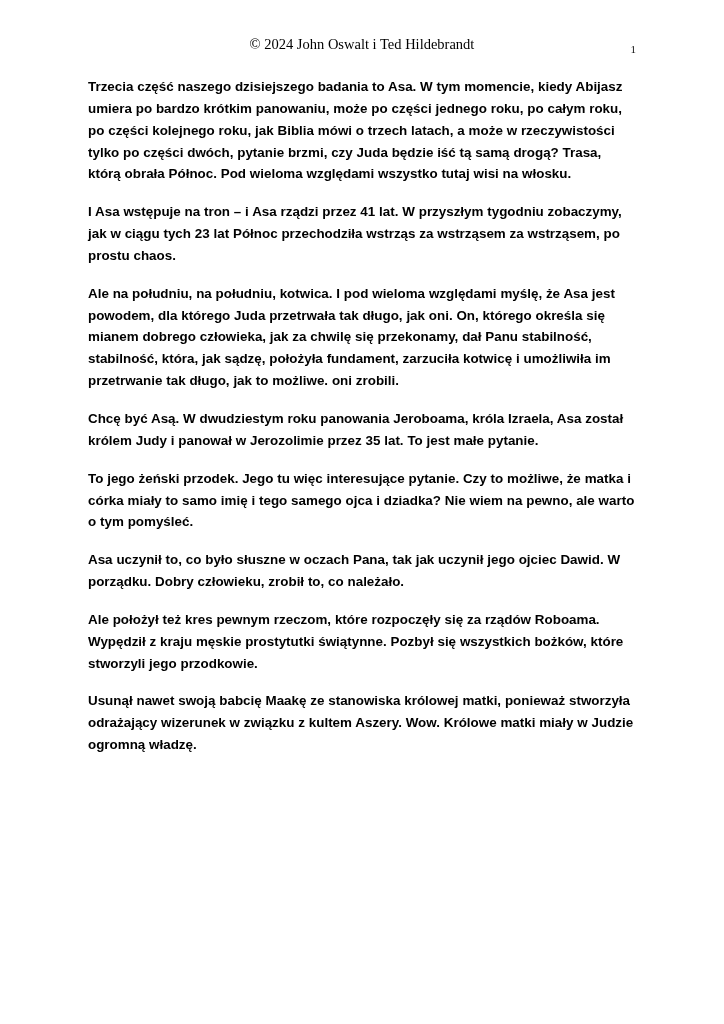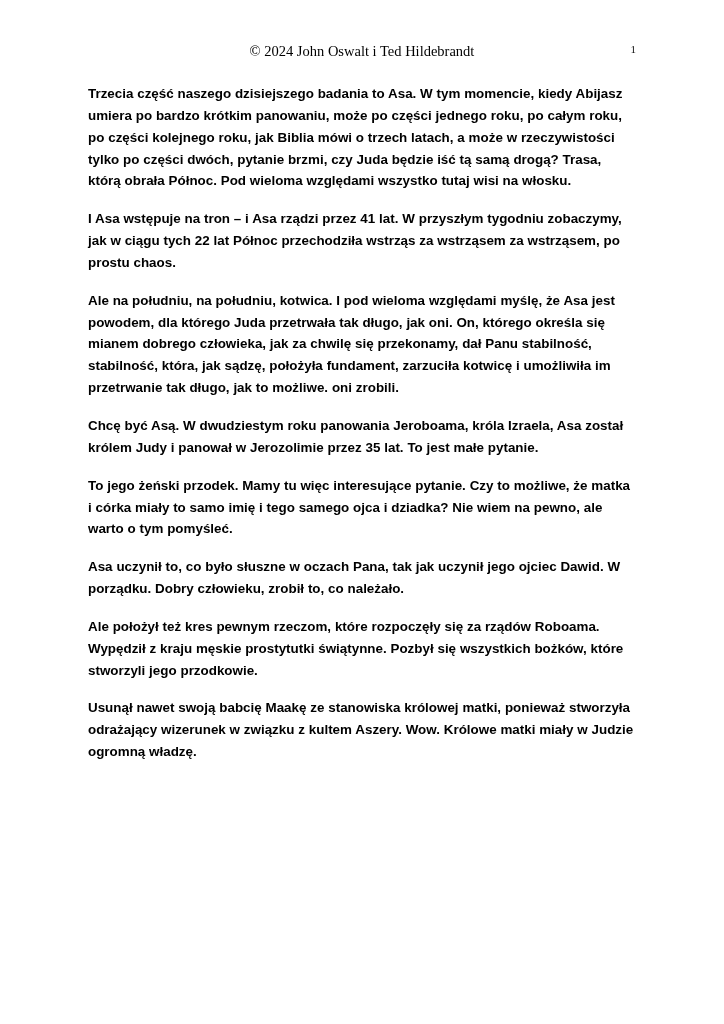--- a/index.html
+++ b/index.html
@@ -41,21 +41,20 @@
     color: #000;
     letter-spacing: 0.1px;
   }
   .doc-title .line2 {
     display: block;
   }
   .copyright {
     text-align: center;
     font-family: "Liberation Serif", serif;
     font-size: 14.5px;
-    margin-top: 7px;
     margin-bottom: 0;
     color: #000;
   }
   .body-text {
     margin-top: 23px;
     font-weight: bold;
   }
   .body-text p {
     font-family: "Liberation Sans", sans-serif;
     font-size: 13.4px;
@@ -74,22 +73,22 @@
 
 <div class="page">
 
   <div class="page-number">1</div>
 
 
   <div class="copyright">© 2024 John Oswalt i Ted Hildebrandt</div>
 
   <div class="body-text">
     <p>Trzecia część naszego dzisiejszego badania to Asa. W tym momencie, kiedy Abijasz umiera po bardzo krótkim panowaniu, może po części jednego roku, po całym roku, po części kolejnego roku, jak Biblia mówi o trzech latach, a może w rzeczywistości tylko po części dwóch, pytanie brzmi, czy Juda będzie iść tą samą drogą? Trasa, którą obrała Północ. Pod wieloma względami wszystko tutaj wisi na włosku.</p>
-    <p>I Asa wstępuje na tron – i Asa rządzi przez 41 lat. W przyszłym tygodniu zobaczymy, jak w ciągu tych 22 lat Północ przechodziła wstrząs za wstrząsem za wstrząsem, po prostu chaos.</p>
+    <p>I Asa wstępuje na tron – i Asa rządzi przez 41 lat. W przyszłym tygodniu zobaczymy, jak w ciągu tych 23 lat Północ przechodziła wstrząs za wstrząsem za wstrząsem, po prostu chaos.</p>
     <p>Ale na południu, na południu, kotwica. I pod wieloma względami myślę, że Asa jest powodem, dla którego Juda przetrwała tak długo, jak oni. On, którego określa się mianem dobrego człowieka, jak za chwilę się przekonamy, dał Panu stabilność, stabilność, która, jak sądzę, położyła fundament, zarzuciła kotwicę i umożliwiła im przetrwanie tak długo, jak to możliwe. oni zrobili.</p>
     <p>Chcę być Asą. W dwudziestym roku panowania Jeroboama, króla Izraela, Asa został królem Judy i panował w Jerozolimie przez 35 lat. To jest małe pytanie.</p>
-    <p>To jego żeński przodek. Mamy tu więc interesujące pytanie. Czy to możliwe, że matka i córka miały to samo imię i tego samego ojca i dziadka? Nie wiem na pewno, ale warto o tym pomyśleć.</p>
+    <p>To jego żeński przodek. Jego tu więc interesujące pytanie. Czy to możliwe, że matka i córka miały to samo imię i tego samego ojca i dziadka? Nie wiem na pewno, ale warto o tym pomyśleć.</p>
     <p>Asa uczynił to, co było słuszne w oczach Pana, tak jak uczynił jego ojciec Dawid. W porządku. Dobry człowieku, zrobił to, co należało.</p>
     <p>Ale położył też kres pewnym rzeczom, które rozpoczęły się za rządów Roboama. Wypędził z kraju męskie prostytutki świątynne. Pozbył się wszystkich bożków, które stworzyli jego przodkowie.</p>
     <p>Usunął nawet swoją babcię Maakę ze stanowiska królowej matki, ponieważ stworzyła odrażający wizerunek w związku z kultem Aszery. Wow. Królowe matki miały w Judzie ogromną władzę.</p>
   </div>
 
 </div>
 
 </body></html>

